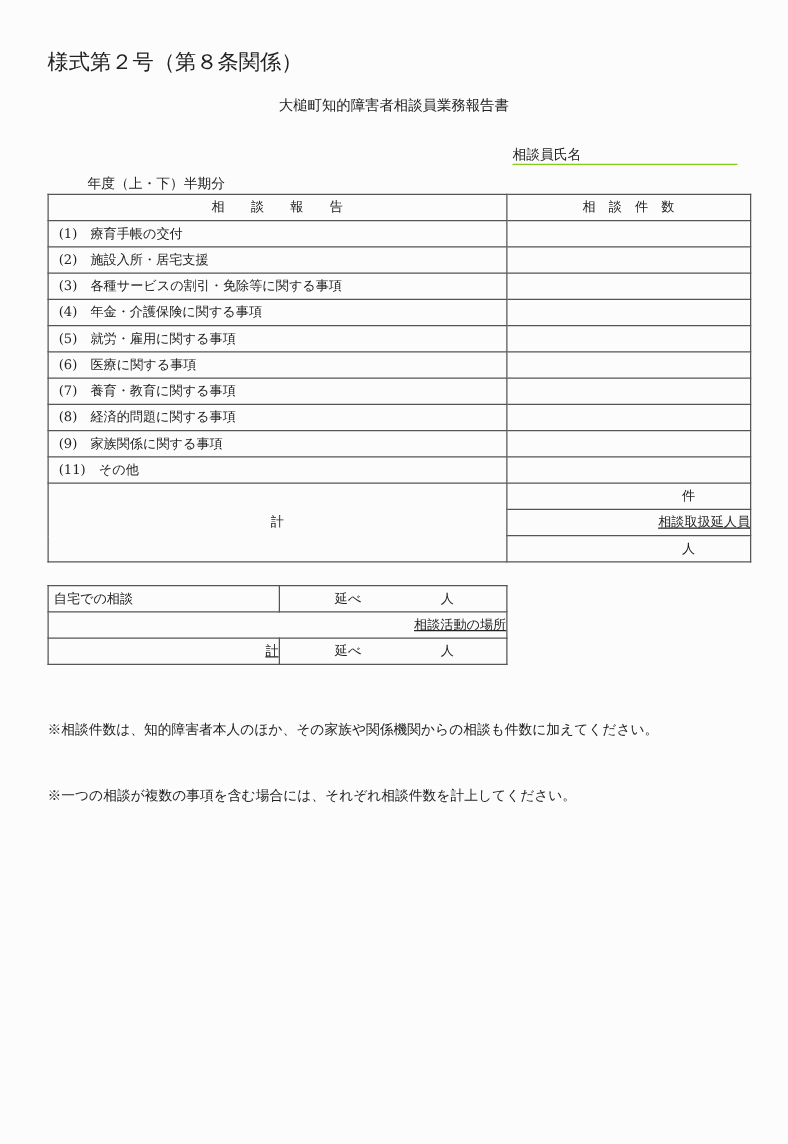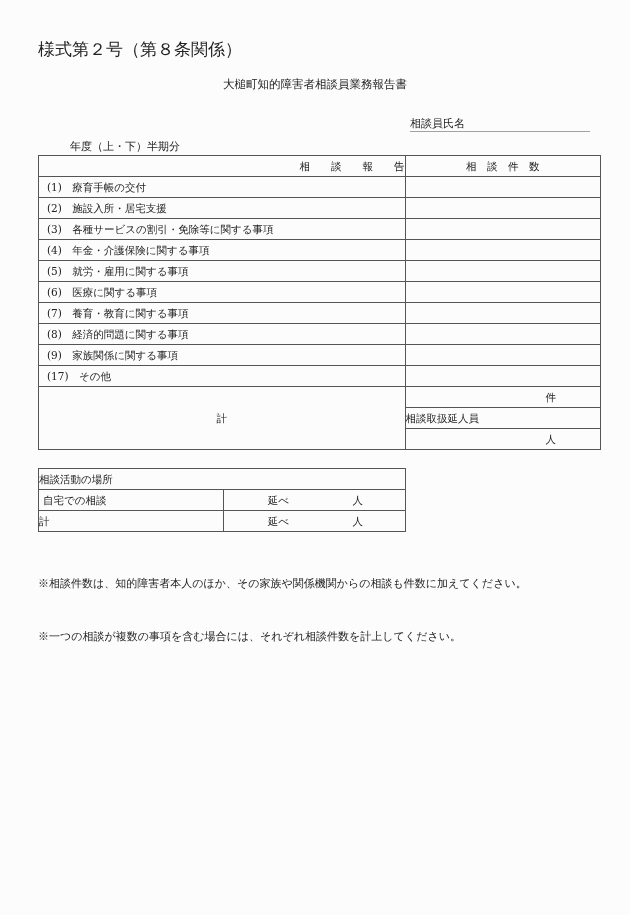--- a/index.html
+++ b/index.html
@@ -14,27 +14,27 @@
     }
     .abs { position: absolute; white-space: nowrap; }
     .form-no { left: 38px; top: 38px; font-size: 17px; }
     .doc-title { left: 0; width: 630px; top: 77px; text-align: center; font-size: 11.5px; padding-left: 0; box-sizing: border-box; }
     .name-line { left: 410px; top: 118px; width: 180px; border-bottom: 1px solid #84cc16; font-size: 11px; height: 13px; line-height: 12px; }
     .period { left: 70px; top: 139px; font-size: 11px; }
 
     table { border-collapse: collapse; position: absolute; }
     td { border: 1px solid #555; padding: 0; height: 20px; font-size: 10.5px; line-height: 12px; }
     .main-table { left: 38px; top: 155px; width: 563px; }
-    .main-table .c1 { width: 367px; text-align: right; }
+    .main-table .c1 { width: 367px; }
     .main-table .c2 { width: 195px; }
     .hdr { text-align: center; letter-spacing: 0; }
     .item { padding-left: 8px; }
     .total-label { text-align: center; }
     .right { text-align: right; padding-right: 44px; }
-    .center { text-align: left; }
+    .center { text-align: right; text-decoration: underline; }
 
     .place-table { left: 38px; top: 468px; width: 368px; }
     .place-table .p1 { width: 184px; }
     .place-table .p2 { width: 183px; }
     .place-left { padding-left: 4px; }
     .pair { display: flex; justify-content: space-between; padding: 0 42px 0 44px; }
 
     .note { left: 38px; font-size: 11px; }
     .note1 { top: 576px; text-align: right; }
     .note2 { top: 597px; margin-top: 32px; }
@@ -86,49 +86,49 @@
   </tr>
   <tr>
     <td class="item">(8)　経済的問題に関する事項</td>
     <td></td>
   </tr>
   <tr>
     <td class="item">(9)　家族関係に関する事項</td>
     <td></td>
   </tr>
   <tr>
-    <td class="item">(17)　その他</td>
+    <td class="item">(11)　その他</td>
     <td></td>
   </tr>
   <tr>
     <td class="total-label" rowspan="3">計</td>
     <td class="right">件</td>
   </tr>
   <tr>
     <td class="center">相談取扱延人員</td>
   </tr>
   <tr>
     <td class="right">人</td>
   </tr>
 </tbody>
   </table>
 
 <table class="place-table">
   <tbody>
       <tr>
-    <td colspan="2" class="center">相談活動の場所</td>
-  </tr>
-  <tr>
     <td class="p1 place-left">自宅での相談</td>
     <td class="p2">
       <div class="pair">
         <span>延べ</span>
         <span>人</span>
       </div>
     </td>
+  </tr>
+  <tr>
+    <td colspan="2" class="center">相談活動の場所</td>
   </tr>
   <tr>
     <td class="p1 center">計</td>
     <td class="p2">
       <div class="pair">
         <span>延べ</span>
         <span>人</span>
       </div>
     </td>
   </tr>

